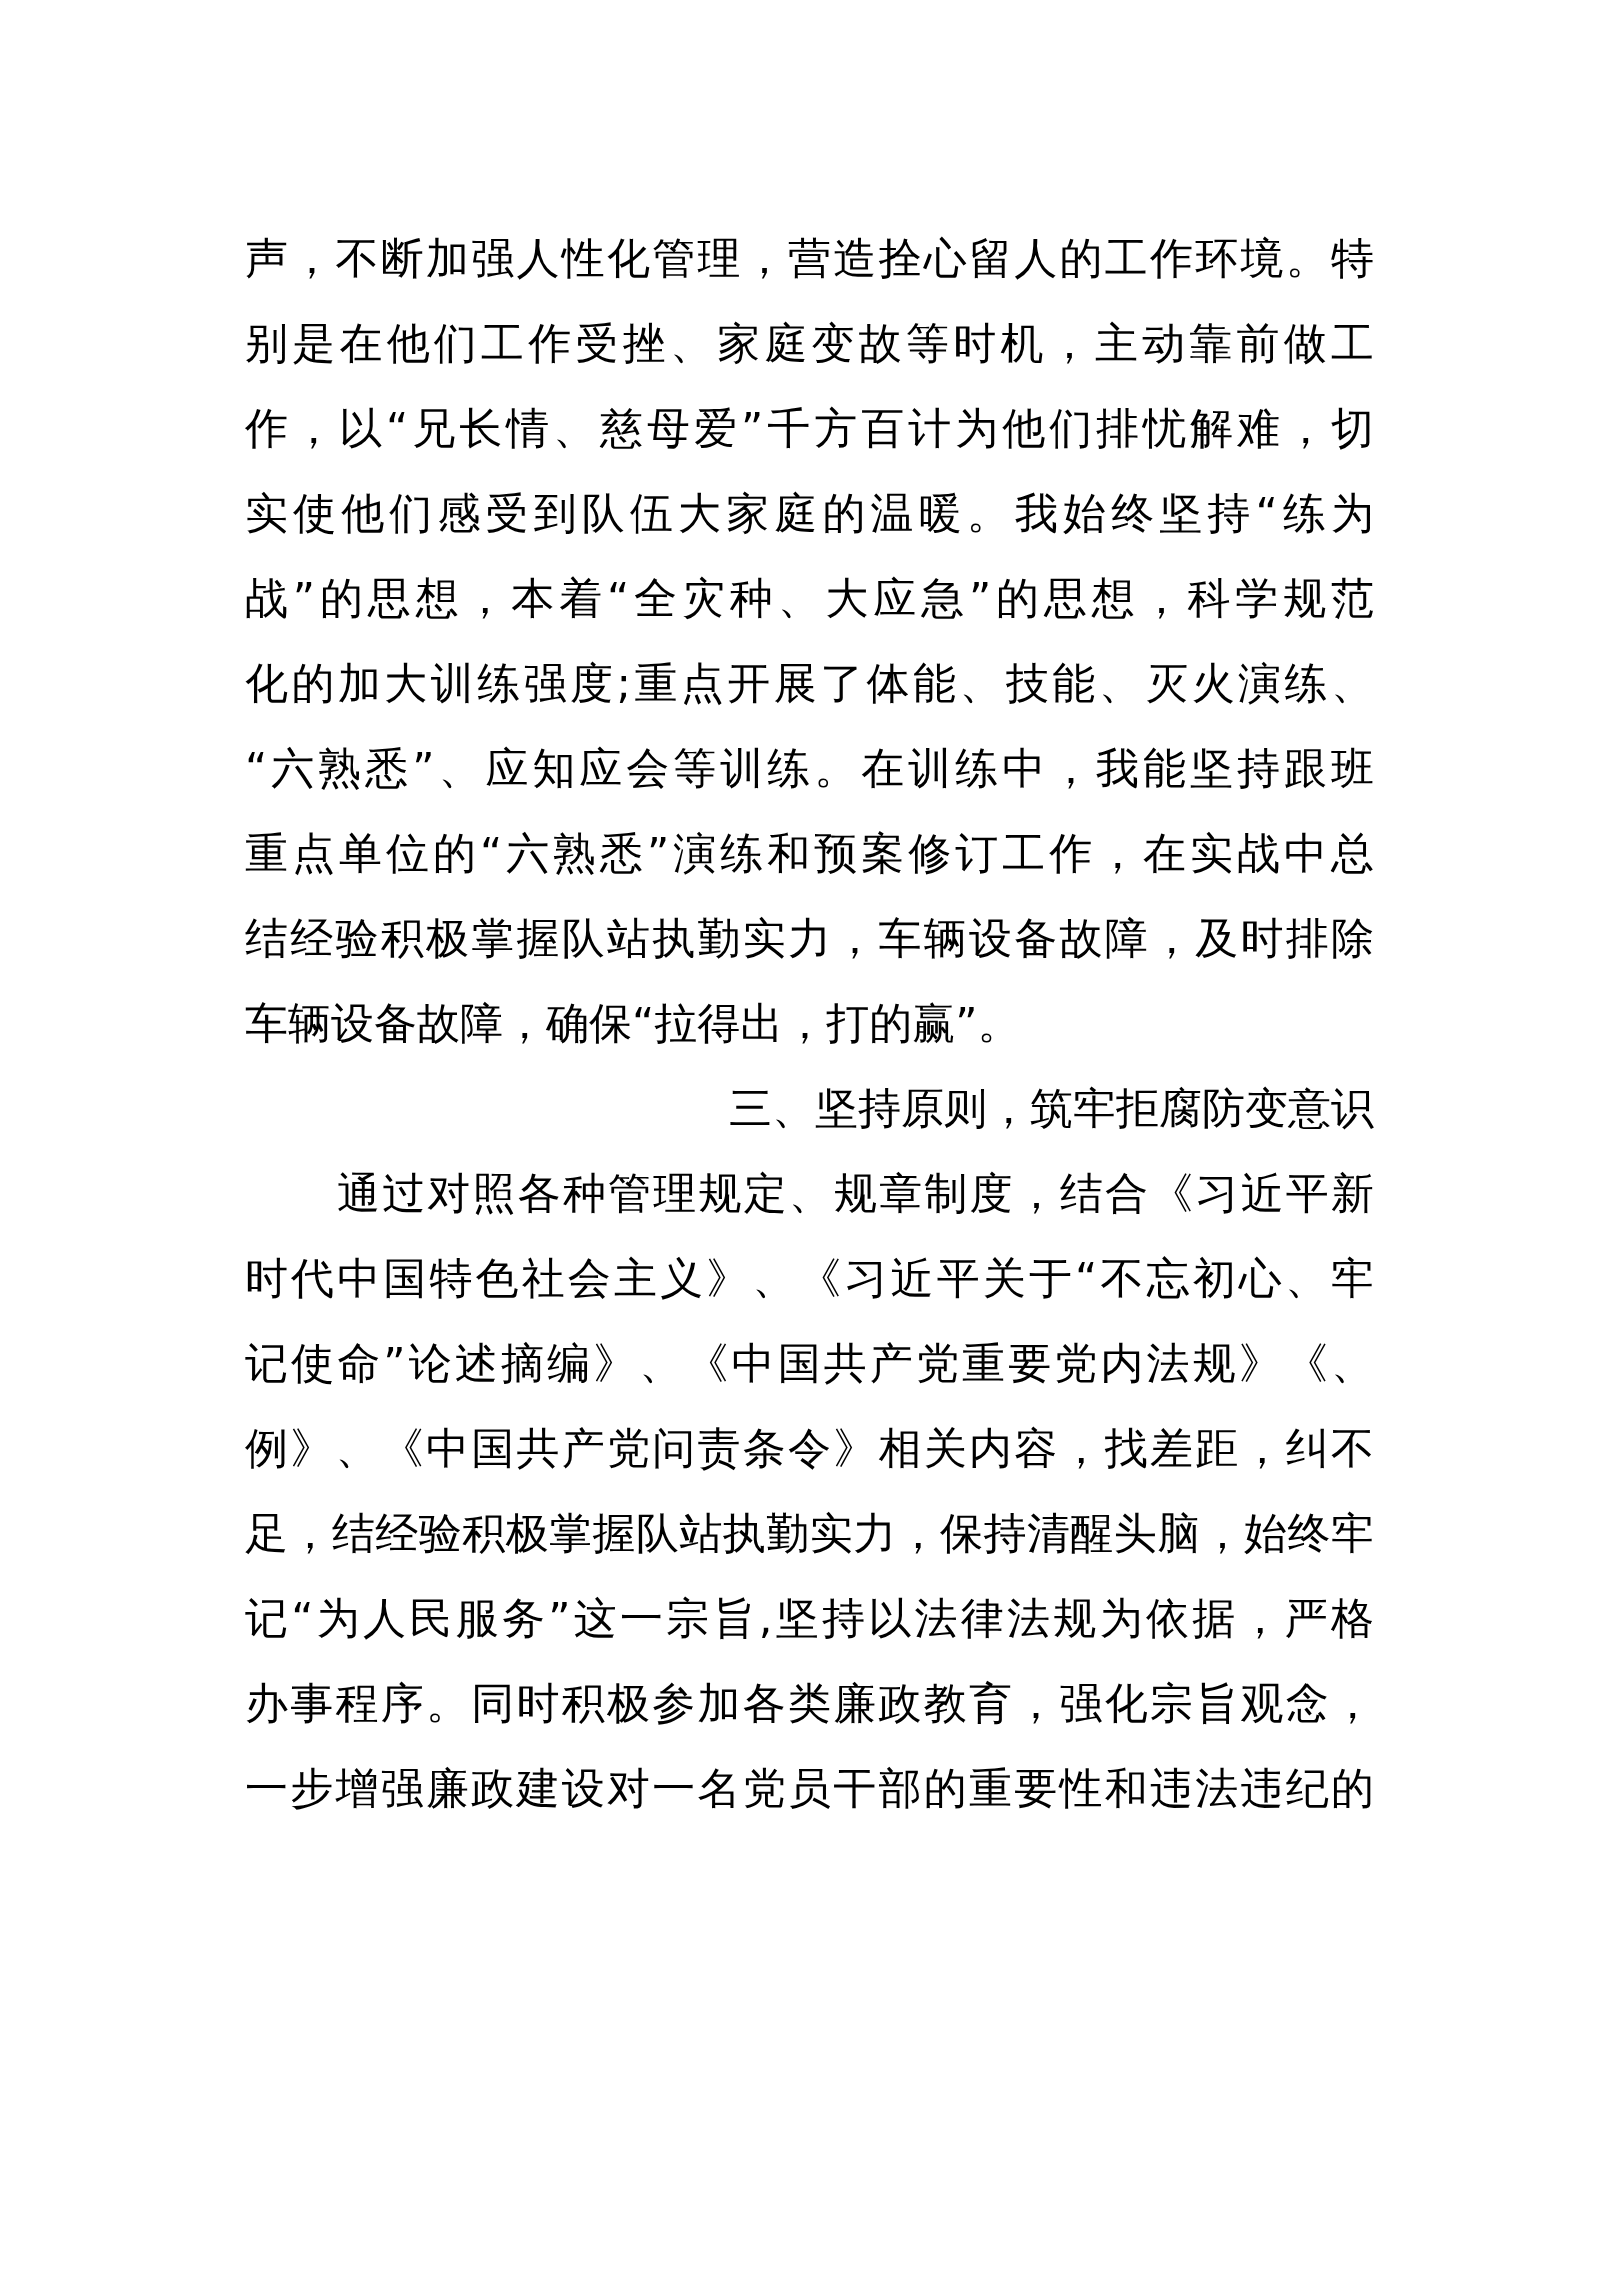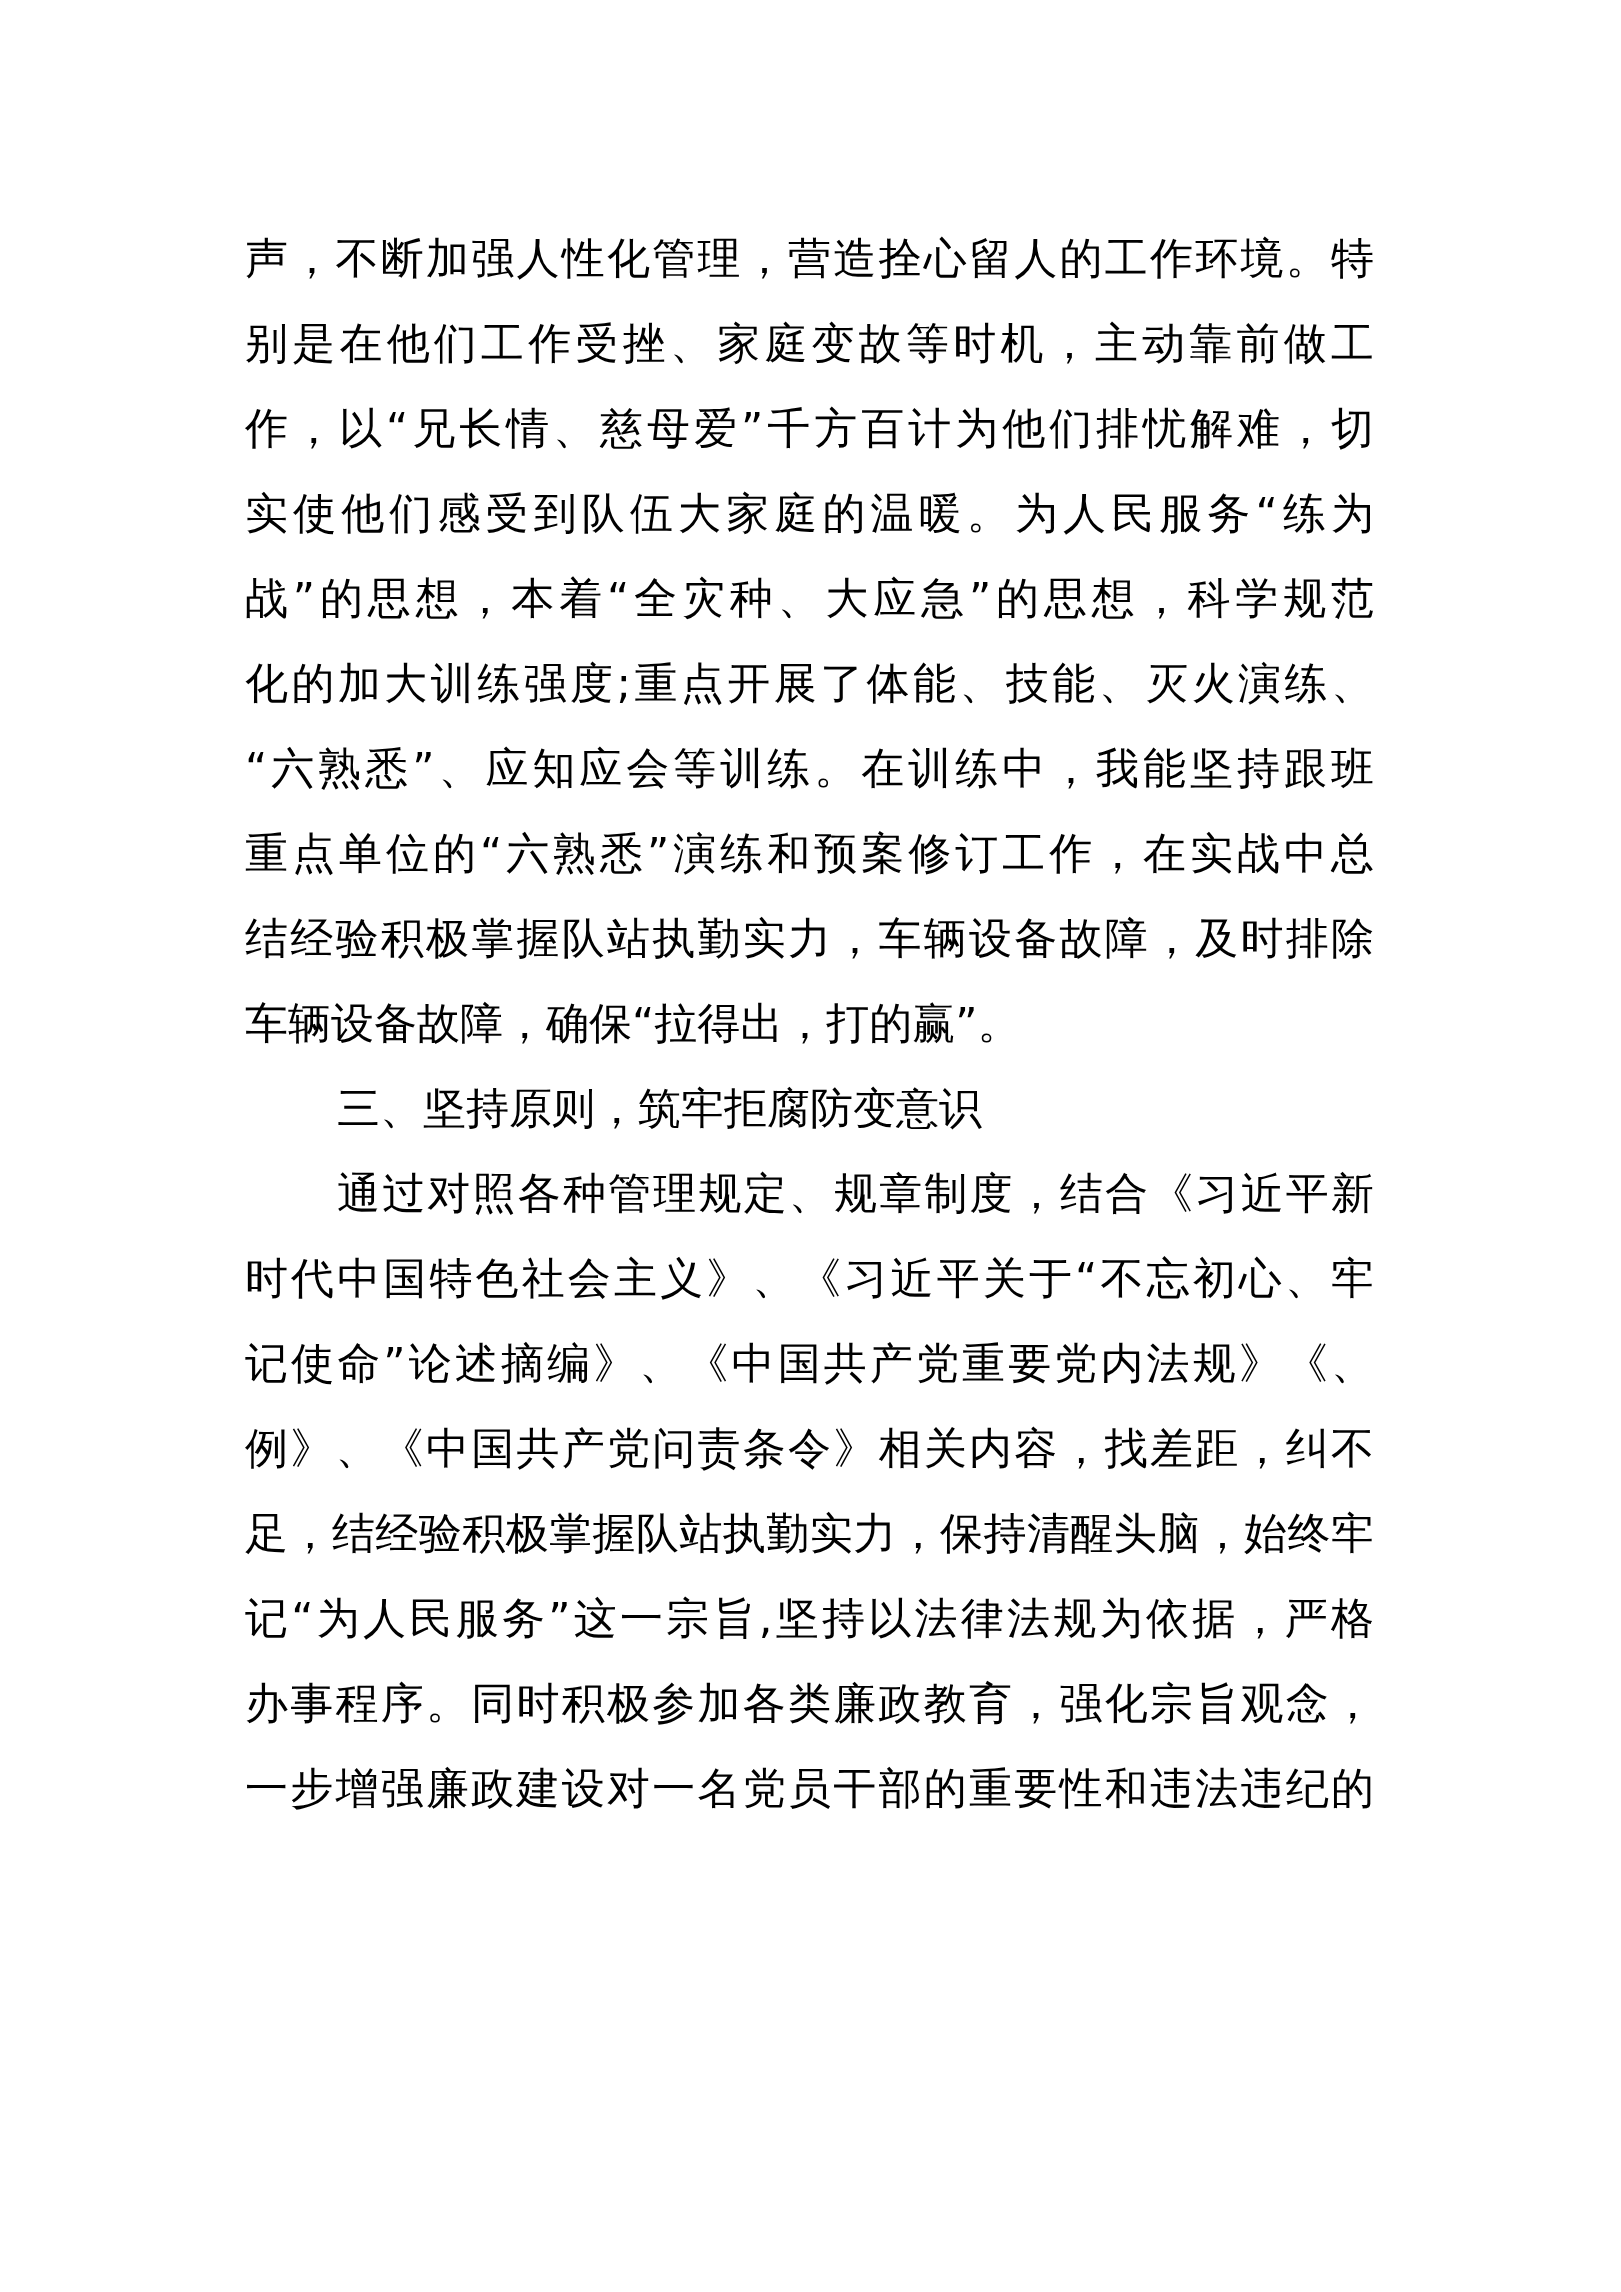--- a/index.html
+++ b/index.html
@@ -37,31 +37,32 @@
     font-weight: 400;
     white-space: normal;
   }
   .just {
     text-align: justify;
     text-align-last: justify;
     text-justify: inter-character;
   }
   .indent {
     text-indent: 92px;
+    text-align: right;
   }
 </style>
 </head>
 <body>
 
 <div class="page">
   <div class="text-block">
     <div class="ln just">声，不断加强人性化管理，营造拴心留人的工作环境。特</div>
     <div class="ln just">别是在他们工作受挫、家庭变故等时机，主动靠前做工</div>
     <div class="ln just">作，以“兄长情、慈母爱”千方百计为他们排忧解难，切</div>
-    <div class="ln just">实使他们感受到队伍大家庭的温暖。为人民服务“练为</div>
+    <div class="ln just">实使他们感受到队伍大家庭的温暖。我始终坚持“练为</div>
     <div class="ln just">战”的思想，本着“全灾种、大应急”的思想，科学规范</div>
     <div class="ln just">化的加大训练强度;重点开展了体能、技能、灭火演练、</div>
     <div class="ln just">“六熟悉”、应知应会等训练。在训练中，我能坚持跟班</div>
     <div class="ln just">重点单位的“六熟悉”演练和预案修订工作，在实战中总</div>
     <div class="ln just">结经验积极掌握队站执勤实力，车辆设备故障，及时排除</div>
     <div class="ln">车辆设备故障，确保“拉得出，打的赢”。</div>
     <div class="ln indent">三、坚持原则，筑牢拒腐防变意识</div>
     <div class="ln just indent">通过对照各种管理规定、规章制度，结合《习近平新</div>
     <div class="ln just">时代中国特色社会主义》、《习近平关于“不忘初心、牢</div>
     <div class="ln just">记使命”论述摘编》、《中国共产党重要党内法规》《、</div>

